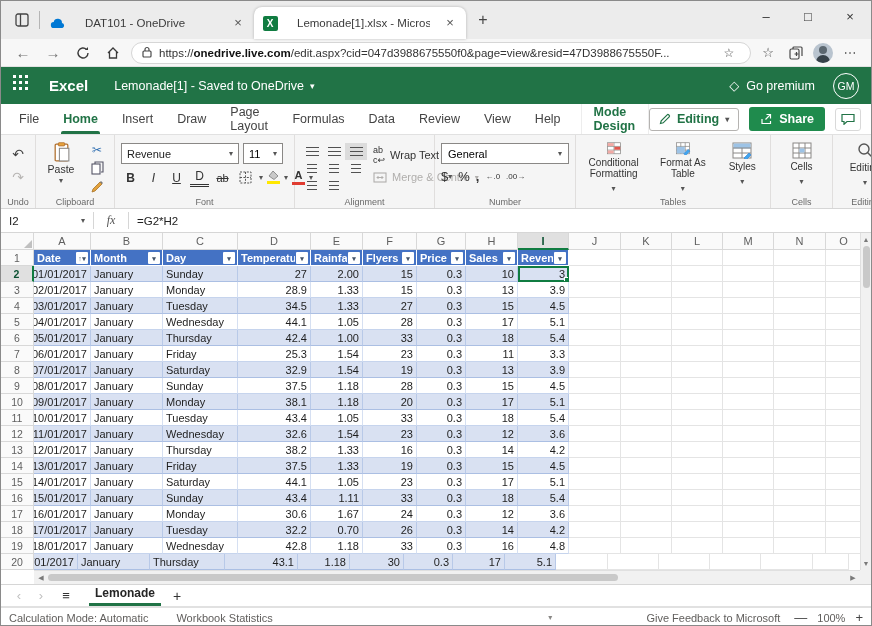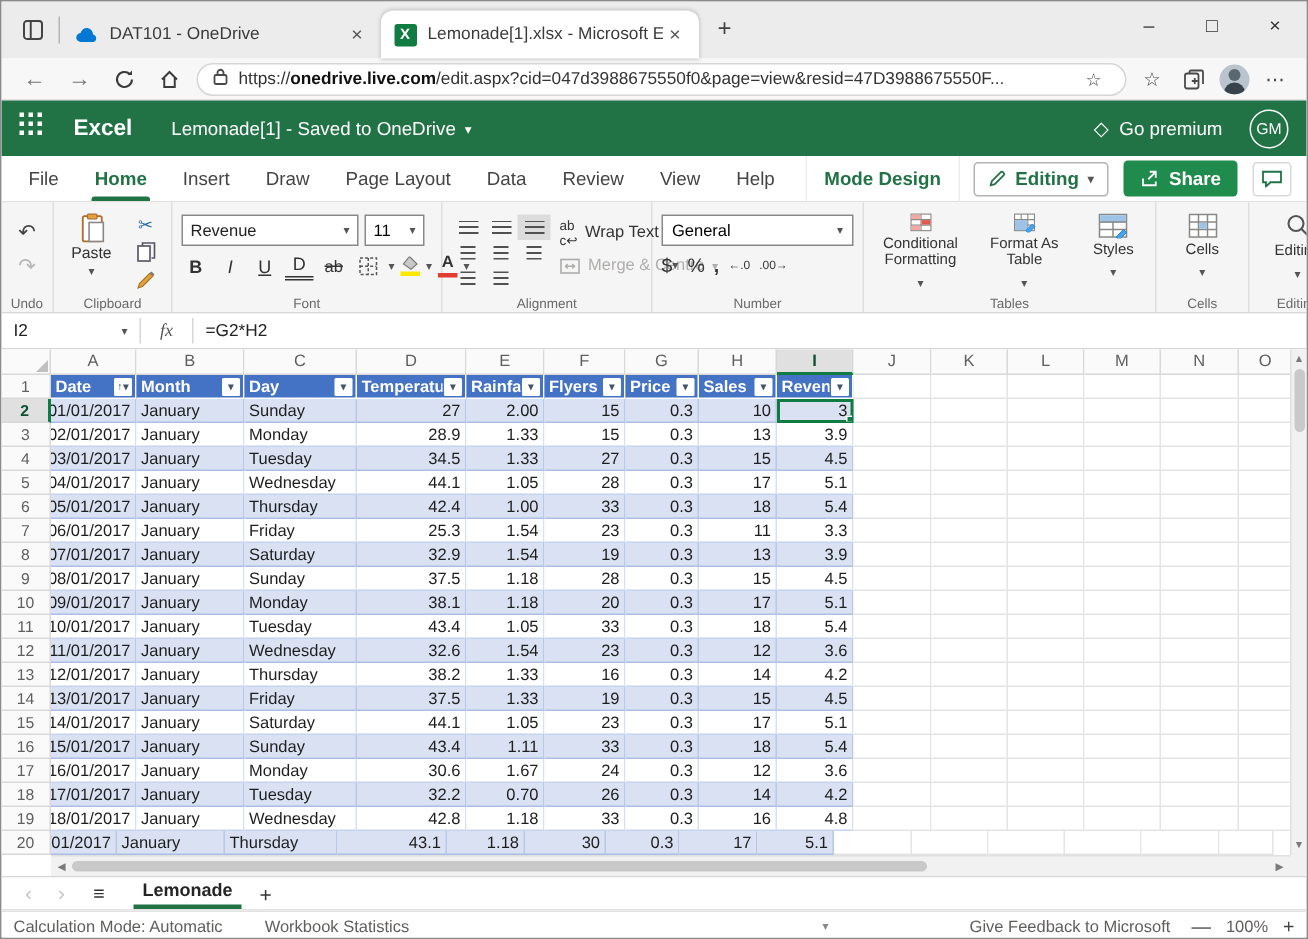--- a/index.html
+++ b/index.html
@@ -4,21 +4,21 @@
 <style>
   * { margin:0; padding:0; box-sizing:border-box; }
   html,body { width:872px; height:626px; overflow:hidden;
     font-family:"Liberation Sans", sans-serif; background:#fff; }
   body { border:1px solid #8a8a8a; position:relative; }
 
   
   .tabstrip { height:38px; background:#ececec; display:flex; align-items:flex-end; padding-left:6px; }
   .tab-actions { width:30px; height:30px; margin-bottom:4px; display:flex; align-items:center; justify-content:center; color:#444; }
   .tab-sep { width:1px; height:18px; background:#b5b5b5; margin:0 2px 10px; }
-  .btab { width:212px; height:32px; display:flex; align-items:center; padding:0 8px; border-radius:8px 8px 0 0; color:#3b3b3b; font-size:11.5px; position:relative; }
+  .btab { width:212px; height:32px; display:flex; align-items:center; padding:0 8px; border-radius:8px 8px 0 0; color:#3b3b3b; font-size:11.5px; position:relative;gap:12px; }
   .btab.active { background:#fff; box-shadow:0 0 3px rgba(0,0,0,.25); }
   .btab .ticon { width:16px; height:16px; margin-right:7px; flex:none; display:flex; align-items:center; justify-content:center; }
   .btab .ttitle { flex:1; white-space:nowrap; overflow:hidden; }
   .btab .tclose { width:16px; height:16px; line-height:15px; text-align:center; font-size:13px; color:#555; border-radius:4px; }
   .excel-chip { width:15px; height:15px; background:#107C41; color:#fff; font-size:10px; font-weight:bold; border-radius:2px; display:flex; align-items:center; justify-content:center; }
   .newtab { width:26px; height:26px; margin:0 0 6px 4px; font-size:16px; color:#444; display:flex; align-items:center; justify-content:center; }
   .wincontrols { margin-left:auto; display:flex; height:100%; align-items:flex-start; }
   .wc { width:42px; height:30px; display:flex; align-items:center; justify-content:center; font-size:13px; color:#333; }
 
   .toolbar { height:28px; background:#f7f7f7; display:flex; align-items:center; padding:0 10px; gap:6px; border-bottom:1px solid #e2e2e2; }
@@ -251,20 +251,21 @@
   </div>
 </div>
 
 <div class="rtabs">
   <div id="ribbontabs" style="display:flex;height:100%;">
       <div class="rtab">File</div>
       <div class="rtab active">Home</div>
       <div class="rtab">Insert</div>
       <div class="rtab">Draw</div>
       <div class="rtab">Page Layout</div>
+      <div class="rtab">Formulas</div>
       <div class="rtab">Data</div>
       <div class="rtab">Review</div>
       <div class="rtab">View</div>
       <div class="rtab">Help</div>
       <div class="rtab contextual">Mode Design</div>
     </div>
   <div class="rtab-right">
     <div class="editingbtn">
       <svg width="12" height="12" viewBox="0 0 12 12">
           <path d="M1.5 10.5l.7-2.7 6-6a1 1 0 0 1 1.4 0l.6.6a1 1 0 0 1 0 1.4l-6 6z" fill="none" stroke="#217346" stroke-width="1.2"></path>

